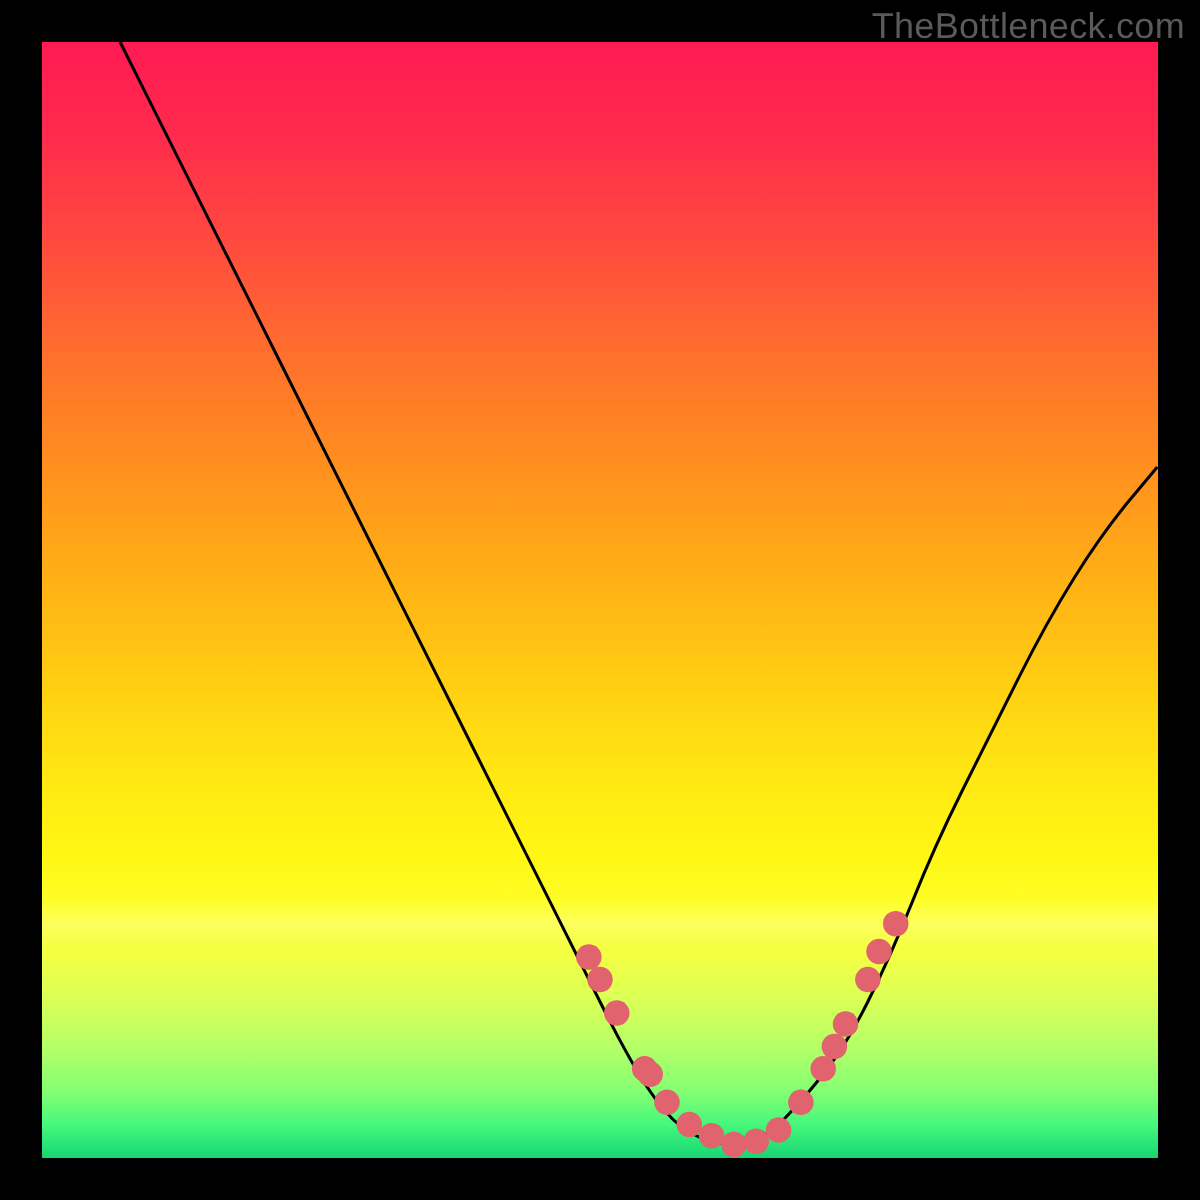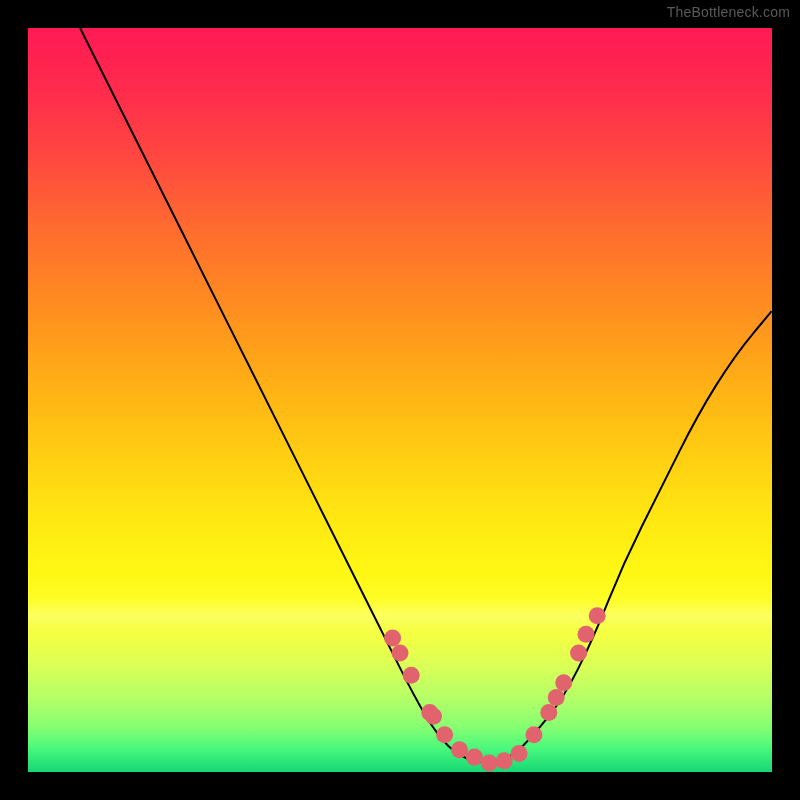--- a/index.html
+++ b/index.html
@@ -15,21 +15,21 @@
     position: relative;
     width: 800px;
     height: 800px;
     background: #000;
   }
   .attribution {
     position: absolute;
     top: 4px;
     right: 10px;
     color: #5a5a5a;
-    font-size: 14px;
+    font-size: 24px;
     font-weight: 500;
     letter-spacing: 0.2px;
   }
   .plot {
     position: absolute;
     left: 28px;
     top: 28px;
     width: 744px;
     height: 744px;
     

